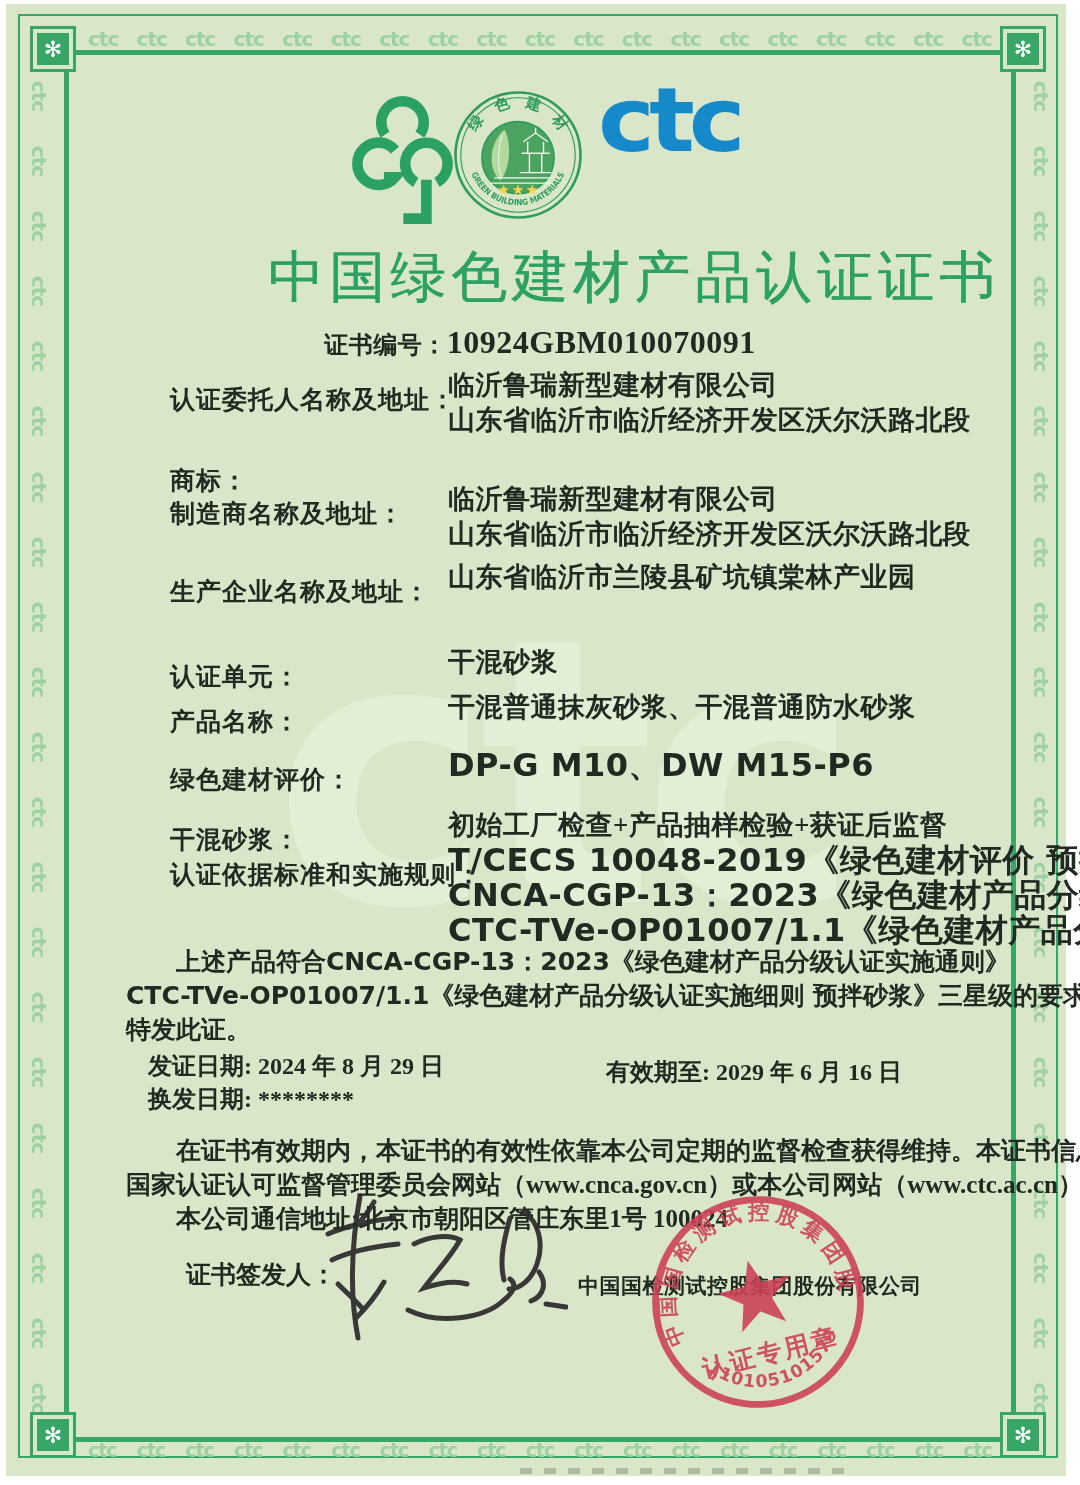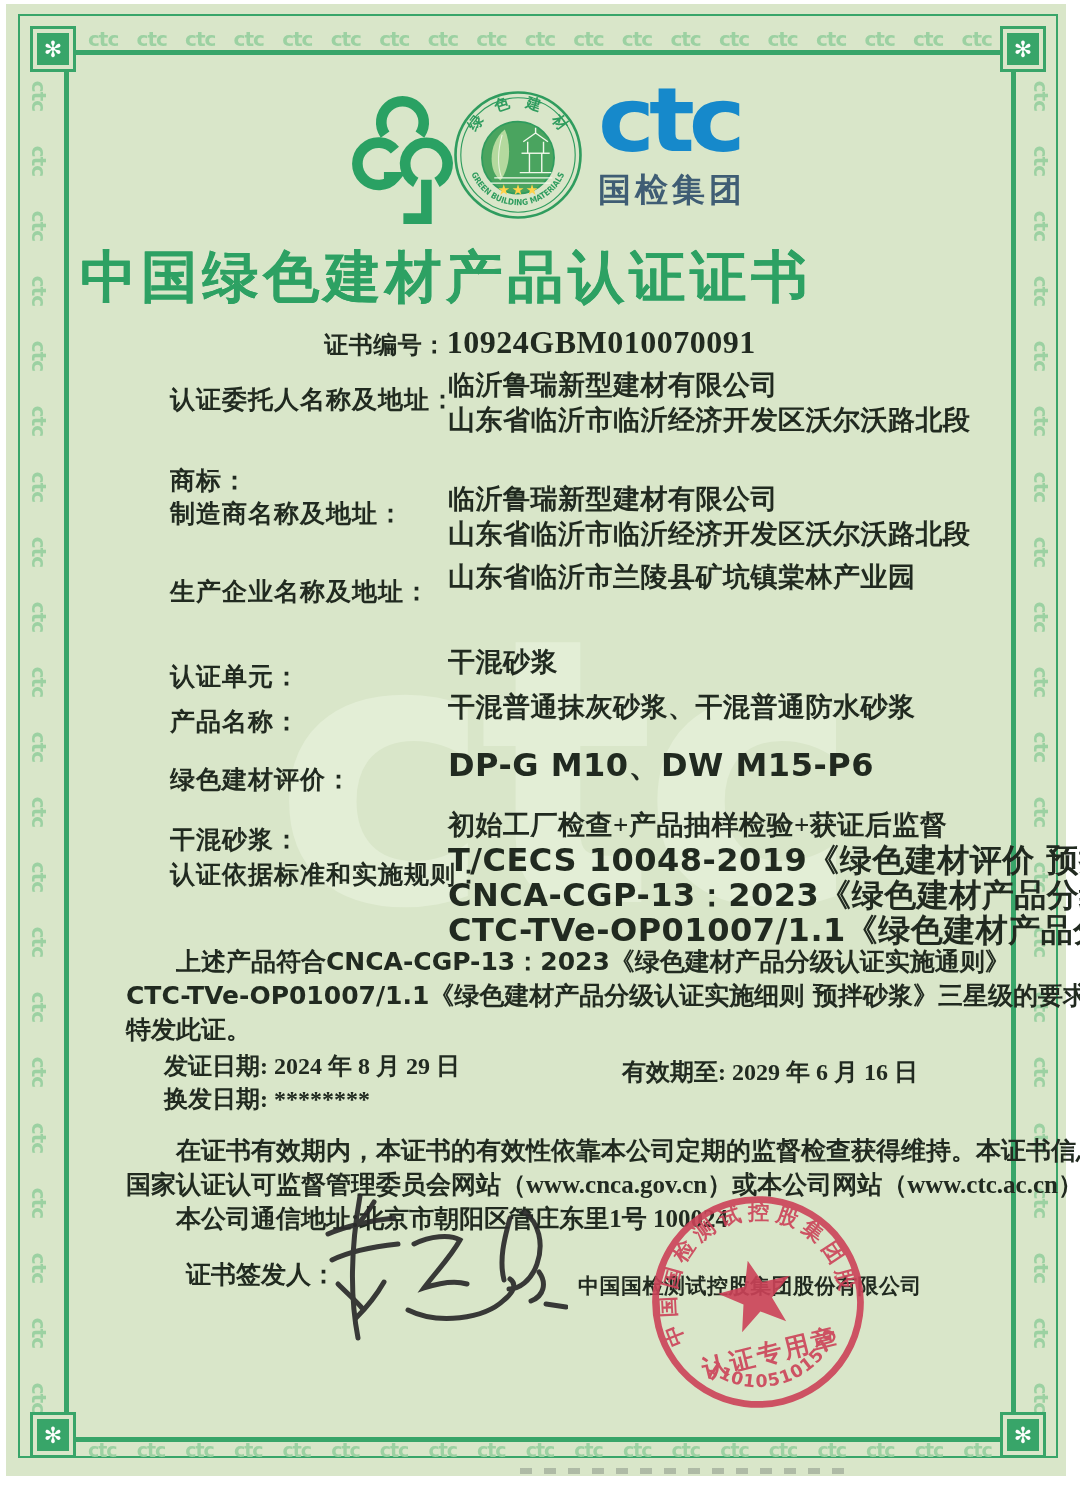--- a/index.html
+++ b/index.html
@@ -21,32 +21,32 @@
   .corner{position:absolute;width:46px;height:46px;border:3px solid #38a569;background:#d9e6c9;box-sizing:border-box;display:flex;align-items:center;justify-content:center;z-index:3;}
   .corner .in{width:32px;height:32px;background:#38a569;color:#ffffff;display:flex;align-items:center;justify-content:center;font-size:22px;font-family:"DejaVu Sans",sans-serif;}
   .watermark{position:absolute;left:150px;top:580px;width:820px;text-align:center;font-family:"DejaVu Sans",sans-serif;
     font-weight:900;font-size:370px;line-height:1.05;color:#e3eed6;letter-spacing:-14px;z-index:1;}
   .z{position:absolute;z-index:4;}
   .gp-logo{left:345px;top:86px;}
   .gbm-badge{left:452px;top:86px;}
   .ctc-block{left:598px;top:84px;width:190px;}
   .ctc-word{font-family:"DejaVu Sans",sans-serif;font-weight:900;font-size:96px;line-height:80px;color:#1689cb;letter-spacing:-6px;transform:scaleY(.92);transform-origin:top left;}
   .ctc-name{font-family:"DejaVu Sans",sans-serif;font-weight:700;font-size:33px;color:#3f5d74;letter-spacing:4px;margin-top:4px;}
-  .title{left:80px;top:240px;width:920px;text-align:left;font-size:56px;font-weight:700;color:#2da163;letter-spacing:5px;text-shadow:.6px 0 0 #2da163;white-space:nowrap;}
+  .title{left:80px;top:240px;width:920px;text-align:right;font-size:56px;font-weight:400;color:#2da163;letter-spacing:5px;text-shadow:.6px 0 0 #2da163;white-space:nowrap;}
   .certline{left:90px;top:324px;width:900px;text-align:center;font-size:24px;font-weight:700;letter-spacing:.5px;}
   .row{position:absolute;left:170px;width:812px;z-index:4;}
   .lbl{position:absolute;left:0;top:0;font-size:25px;font-weight:700;letter-spacing:1px;white-space:nowrap;margin-top:15px;}
   .vals{position:absolute;left:278px;top:0;width:534px;}
   .v{font-size:27px;font-weight:700;line-height:35px;letter-spacing:.5px;white-space:nowrap;}
   .sans{font-family:"DejaVu Sans",sans-serif;font-size:32px;}
   .para{position:absolute;left:126px;width:836px;z-index:4;}
   .p-line{font-size:25px;font-weight:700;line-height:34px;font-family:"DejaVu Sans",sans-serif;white-space:nowrap;}
   .p-serif{font-family:"Liberation Serif",serif;}
   .ind{text-indent:2em;}
-  .date-line{position:absolute;font-size:24px;font-weight:700;z-index:4;white-space:nowrap;margin-left:16px;}
+  .date-line{position:absolute;font-size:24px;font-weight:700;z-index:4;white-space:nowrap;}
   .sig-label{left:186px;top:1258px;font-size:25px;font-weight:700;}
   .company{left:578px;top:1272px;font-size:21px;font-weight:700;letter-spacing:.5px;white-space:nowrap;}
   .signature{left:298px;top:1188px;}
   .seal{left:642px;top:1186px;width:232px;height:232px;opacity:.9;}
   .fragment{position:absolute;left:520px;top:1468px;width:330px;height:6px;z-index:4;opacity:.45;
     background:repeating-linear-gradient(90deg,#7b857b 0 12px,transparent 12px 24px);}
 </style>
 </head>
 <body>
 
@@ -190,21 +190,20 @@
     <path d="M79,73 L111,73"></path>
     <path d="M88,73 L88,95 M102,73 L102,95"></path>
     <path d="M77,95 L113,95"></path>
     <path d="M48,101 L114,101 M44,107 L112,107"></path>
   </g>
   <text x="75" y="119" text-anchor="middle" font-size="14" fill="#ffd24a" font-weight="bold">★ ★ ★</text>
 </svg>
 
 <div class="z ctc-block">
   <div class="ctc-word">ctc</div>
-  <div class="ctc-name">国检集团</div>
 </div>
 
 <div class="z title">中国绿色建材产品认证证书</div>
 <div class="z certline">
   <span>证书编号：</span><span class="sans" style="font-family:'Liberation Serif',serif;">10924GBM010070091</span>
 </div>
 
 <div class="row" style="top:368px;">
   <div class="lbl">认证委托人名称及地址：</div>
   <div class="vals">

